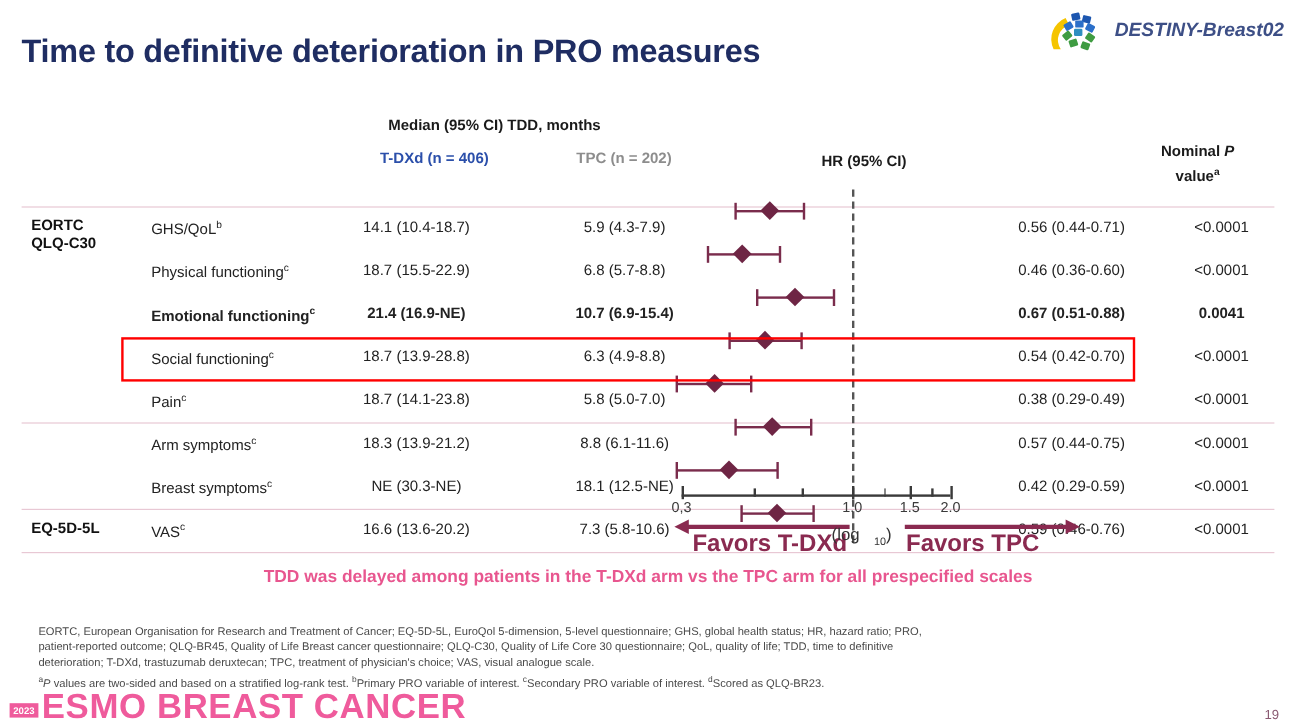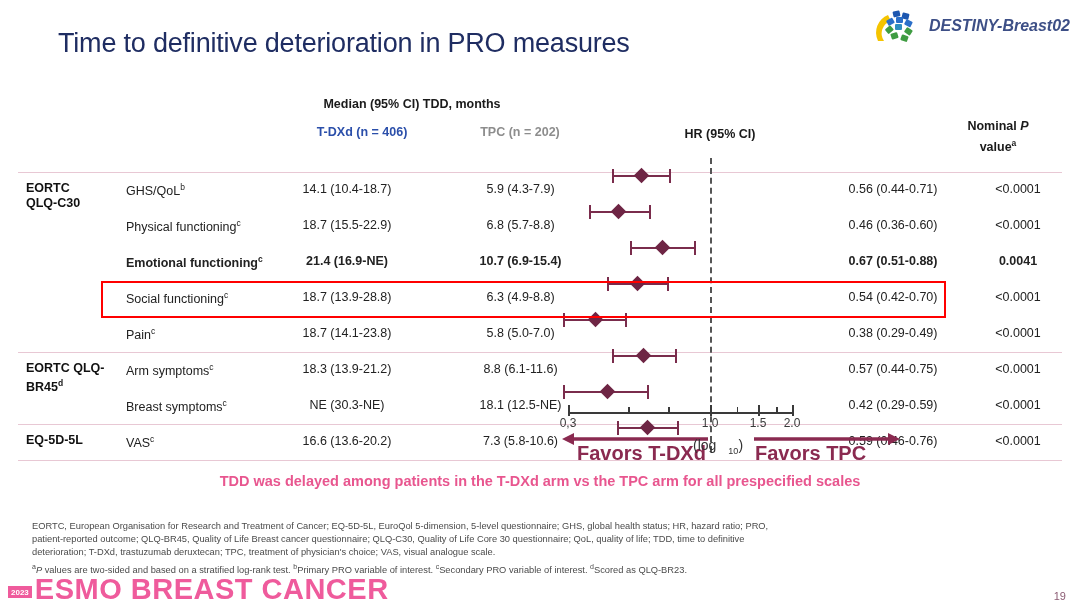--- a/index.html
+++ b/index.html
@@ -14,25 +14,24 @@
     overflow: hidden;
     position: relative;
   }
 
   
   #slide-title {
     position: absolute;
     left: 18px;
     top: 28px;
     font-size: 27px;
-    font-weight: normal;
+    font-weight: bold;
     color: #1f2d62;
     letter-spacing: -0.2px;
     white-space: nowrap;
-    margin-left: 40px;
   }
   #study-logo {
     position: absolute;
     right: 10px;
     top: 8px;
     display: flex;
     align-items: center;
     gap: 8px;
   }
   #study-logo-mark { width: 46px; height: 36px; display:block; }
@@ -331,21 +330,20 @@
       <div class="cell c-p">&lt;0.0001</div>
     </div>
     <div class="row" style="top: 144px;">
       <div class="cell c-scale">Pain<span class="sup">c</span></div>
       <div class="cell c-tdxd">18.7 (14.1-23.8)</div>
       <div class="cell c-tpc">5.8 (5.0-7.0)</div>
       <div class="cell c-hr">0.38 (0.29-0.49)</div>
       <div class="cell c-p">&lt;0.0001</div>
     </div>
     <div class="rule" style="top: 180px;"></div>
-    <div class="grp-label" style="top: 189px;"><span>EORTC QLQ-</span><br><span>BR45</span><span class="sup">d</span></div>
     <div class="row" style="top: 180px;">
       <div class="cell c-scale">Arm symptoms<span class="sup">c</span></div>
       <div class="cell c-tdxd">18.3 (13.9-21.2)</div>
       <div class="cell c-tpc">8.8 (6.1-11.6)</div>
       <div class="cell c-hr">0.57 (0.44-0.75)</div>
       <div class="cell c-p">&lt;0.0001</div>
     </div>
     <div class="row" style="top: 216px;">
       <div class="cell c-scale">Breast symptoms<span class="sup">c</span></div>
       <div class="cell c-tdxd">NE (30.3-NE)</div>

